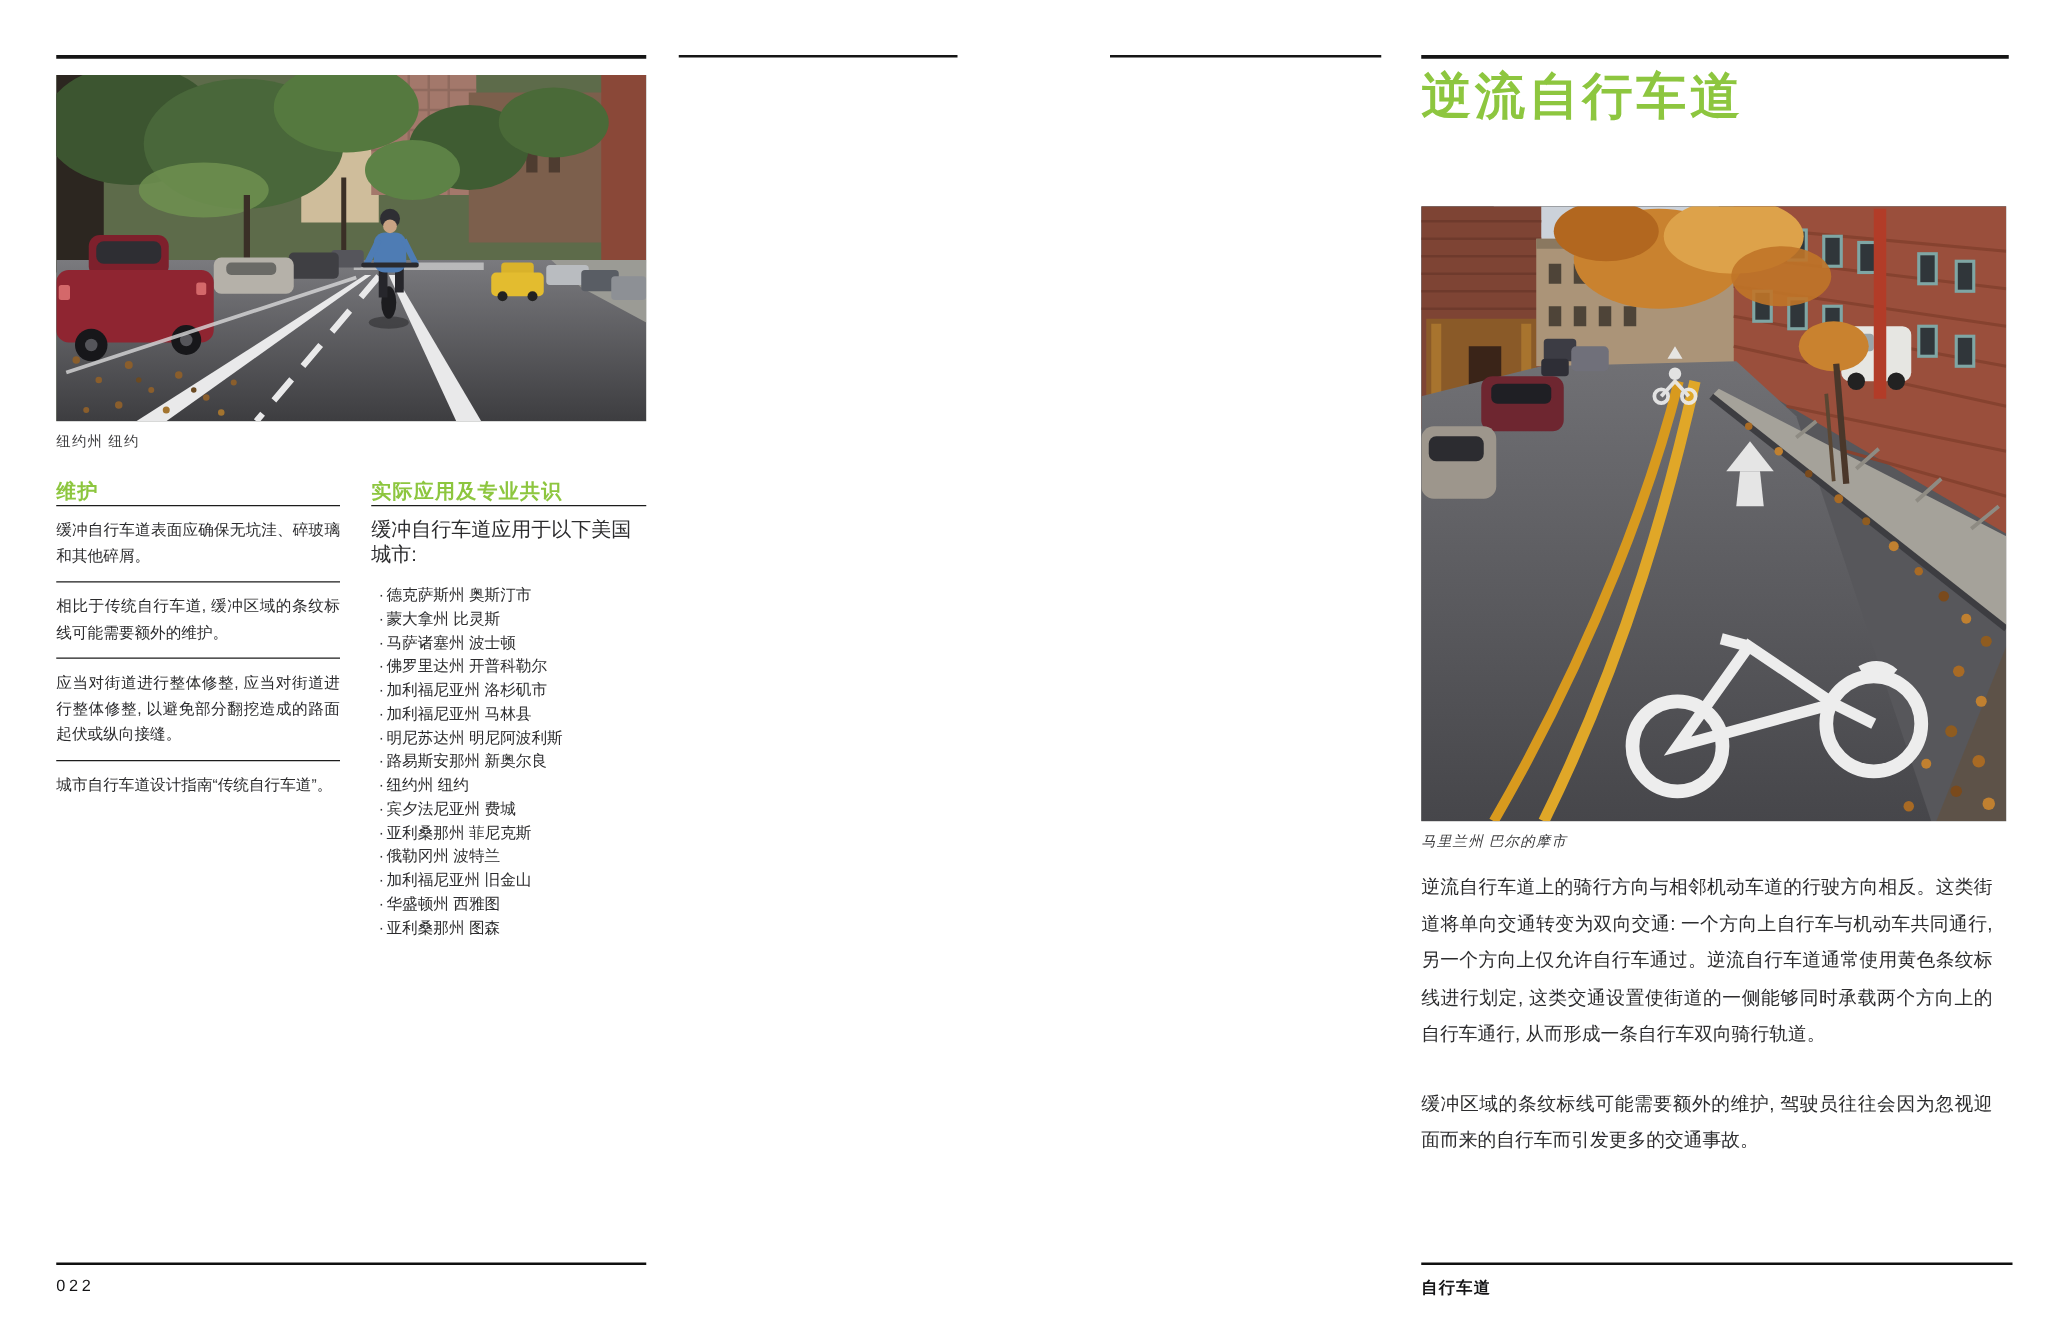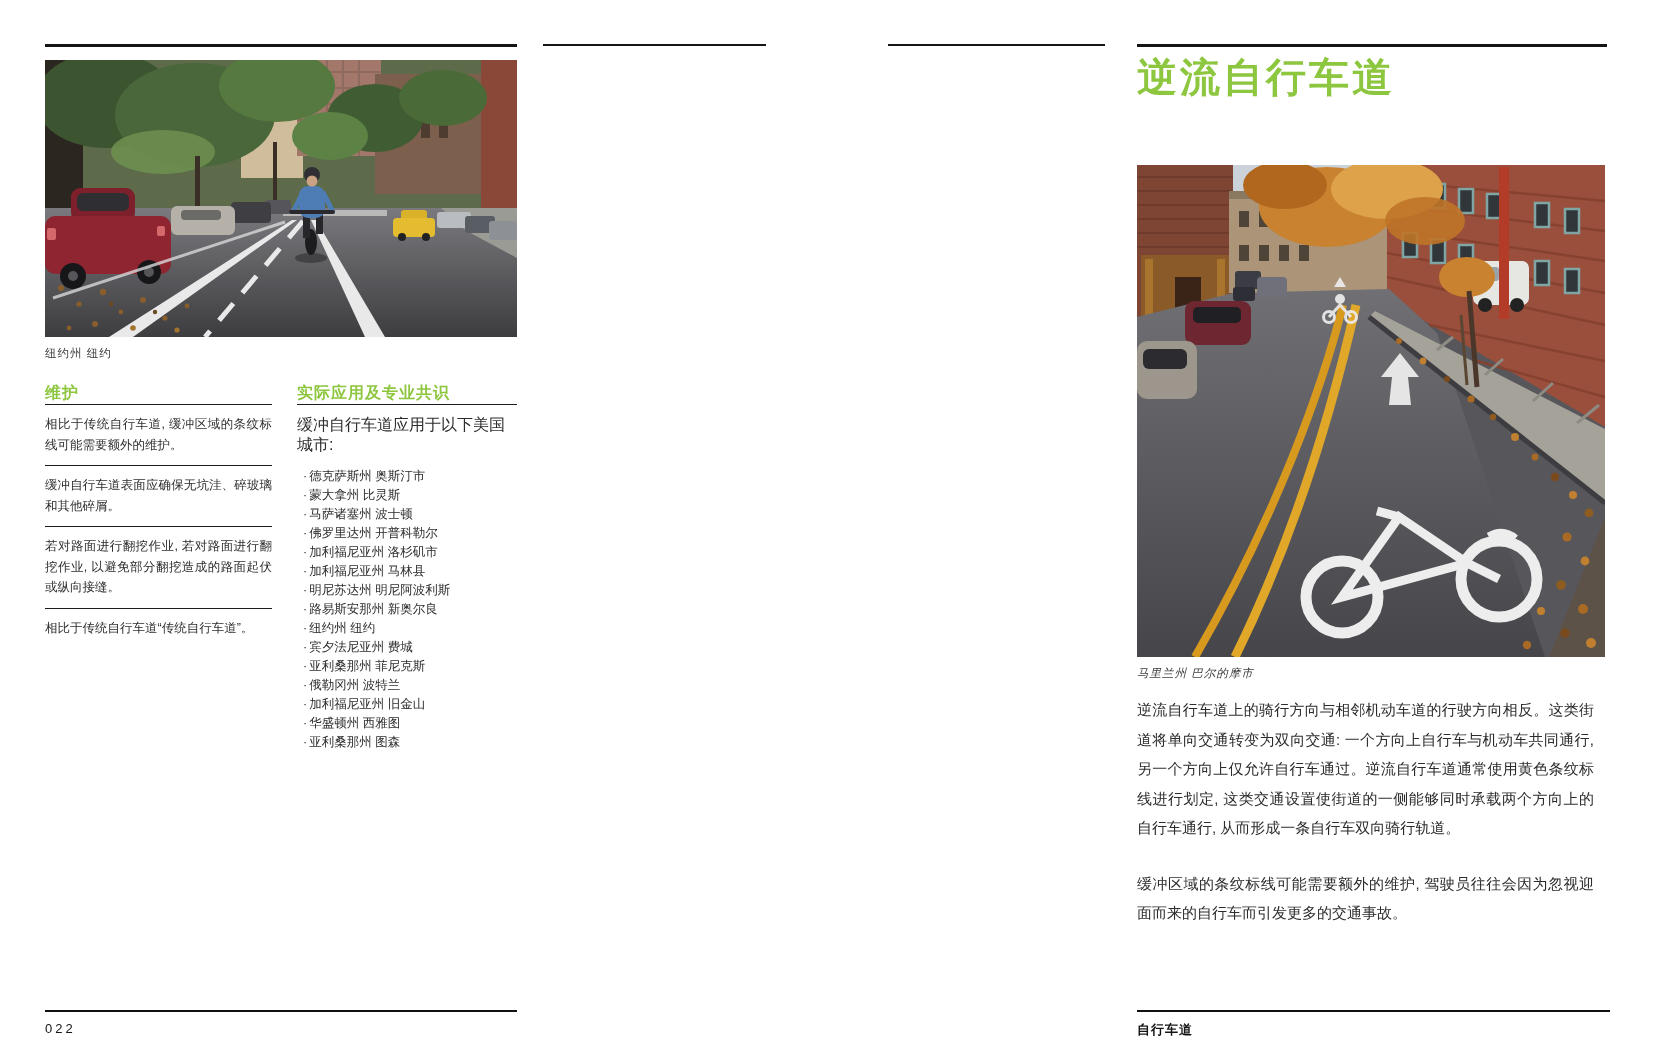--- a/index.html
+++ b/index.html
@@ -150,24 +150,24 @@
         <circle cx="132" cy="270" r="2.6" fill="#a3742f"></circle>
       <circle cx="66" cy="244" r="2.2" fill="#6b4a22"></circle>
         <circle cx="110" cy="252" r="2.2" fill="#6b4a22"></circle>
     </g>
   </svg>
 </div>
 <div class="caption" style="left:45px;top:346px;">纽约州 纽约</div>
 
 <div class="sec" style="left:45px;top:383px;width:227px;">
   <h3 class="sec-h">维护</h3>
+  <div class="pblock">缓冲自行车道表面应确保无坑洼、碎玻璃和其他碎屑。</div>
   <div class="pblock">相比于传统自行车道, 缓冲区域的条纹标线可能需要额外的维护。</div>
-  <div class="pblock">缓冲自行车道表面应确保无坑洼、碎玻璃和其他碎屑。</div>
-  <div class="pblock">若对路面进行翻挖作业, 若对路面进行翻挖作业, 以避免部分翻挖造成的路面起伏或纵向接缝。</div>
-  <div class="pblock">相比于传统自行车道“传统自行车道”。</div>
+  <div class="pblock">应当对街道进行整体修整, 应当对街道进行整体修整, 以避免部分翻挖造成的路面起伏或纵向接缝。</div>
+  <div class="pblock">城市自行车道设计指南“传统自行车道”。</div>
 </div>
 
 <div class="sec" style="left:297px;top:383px;width:220px;">
   <h3 class="sec-h">实际应用及专业共识</h3>
   <div class="city-intro">缓冲自行车道应用于以下美国城市:</div>
   <ul class="cities">
       <li>德克萨斯州 奥斯汀市</li>
       <li>蒙大拿州 比灵斯</li>
       <li>马萨诸塞州 波士顿</li>
       <li>佛罗里达州 开普科勒尔</li>

